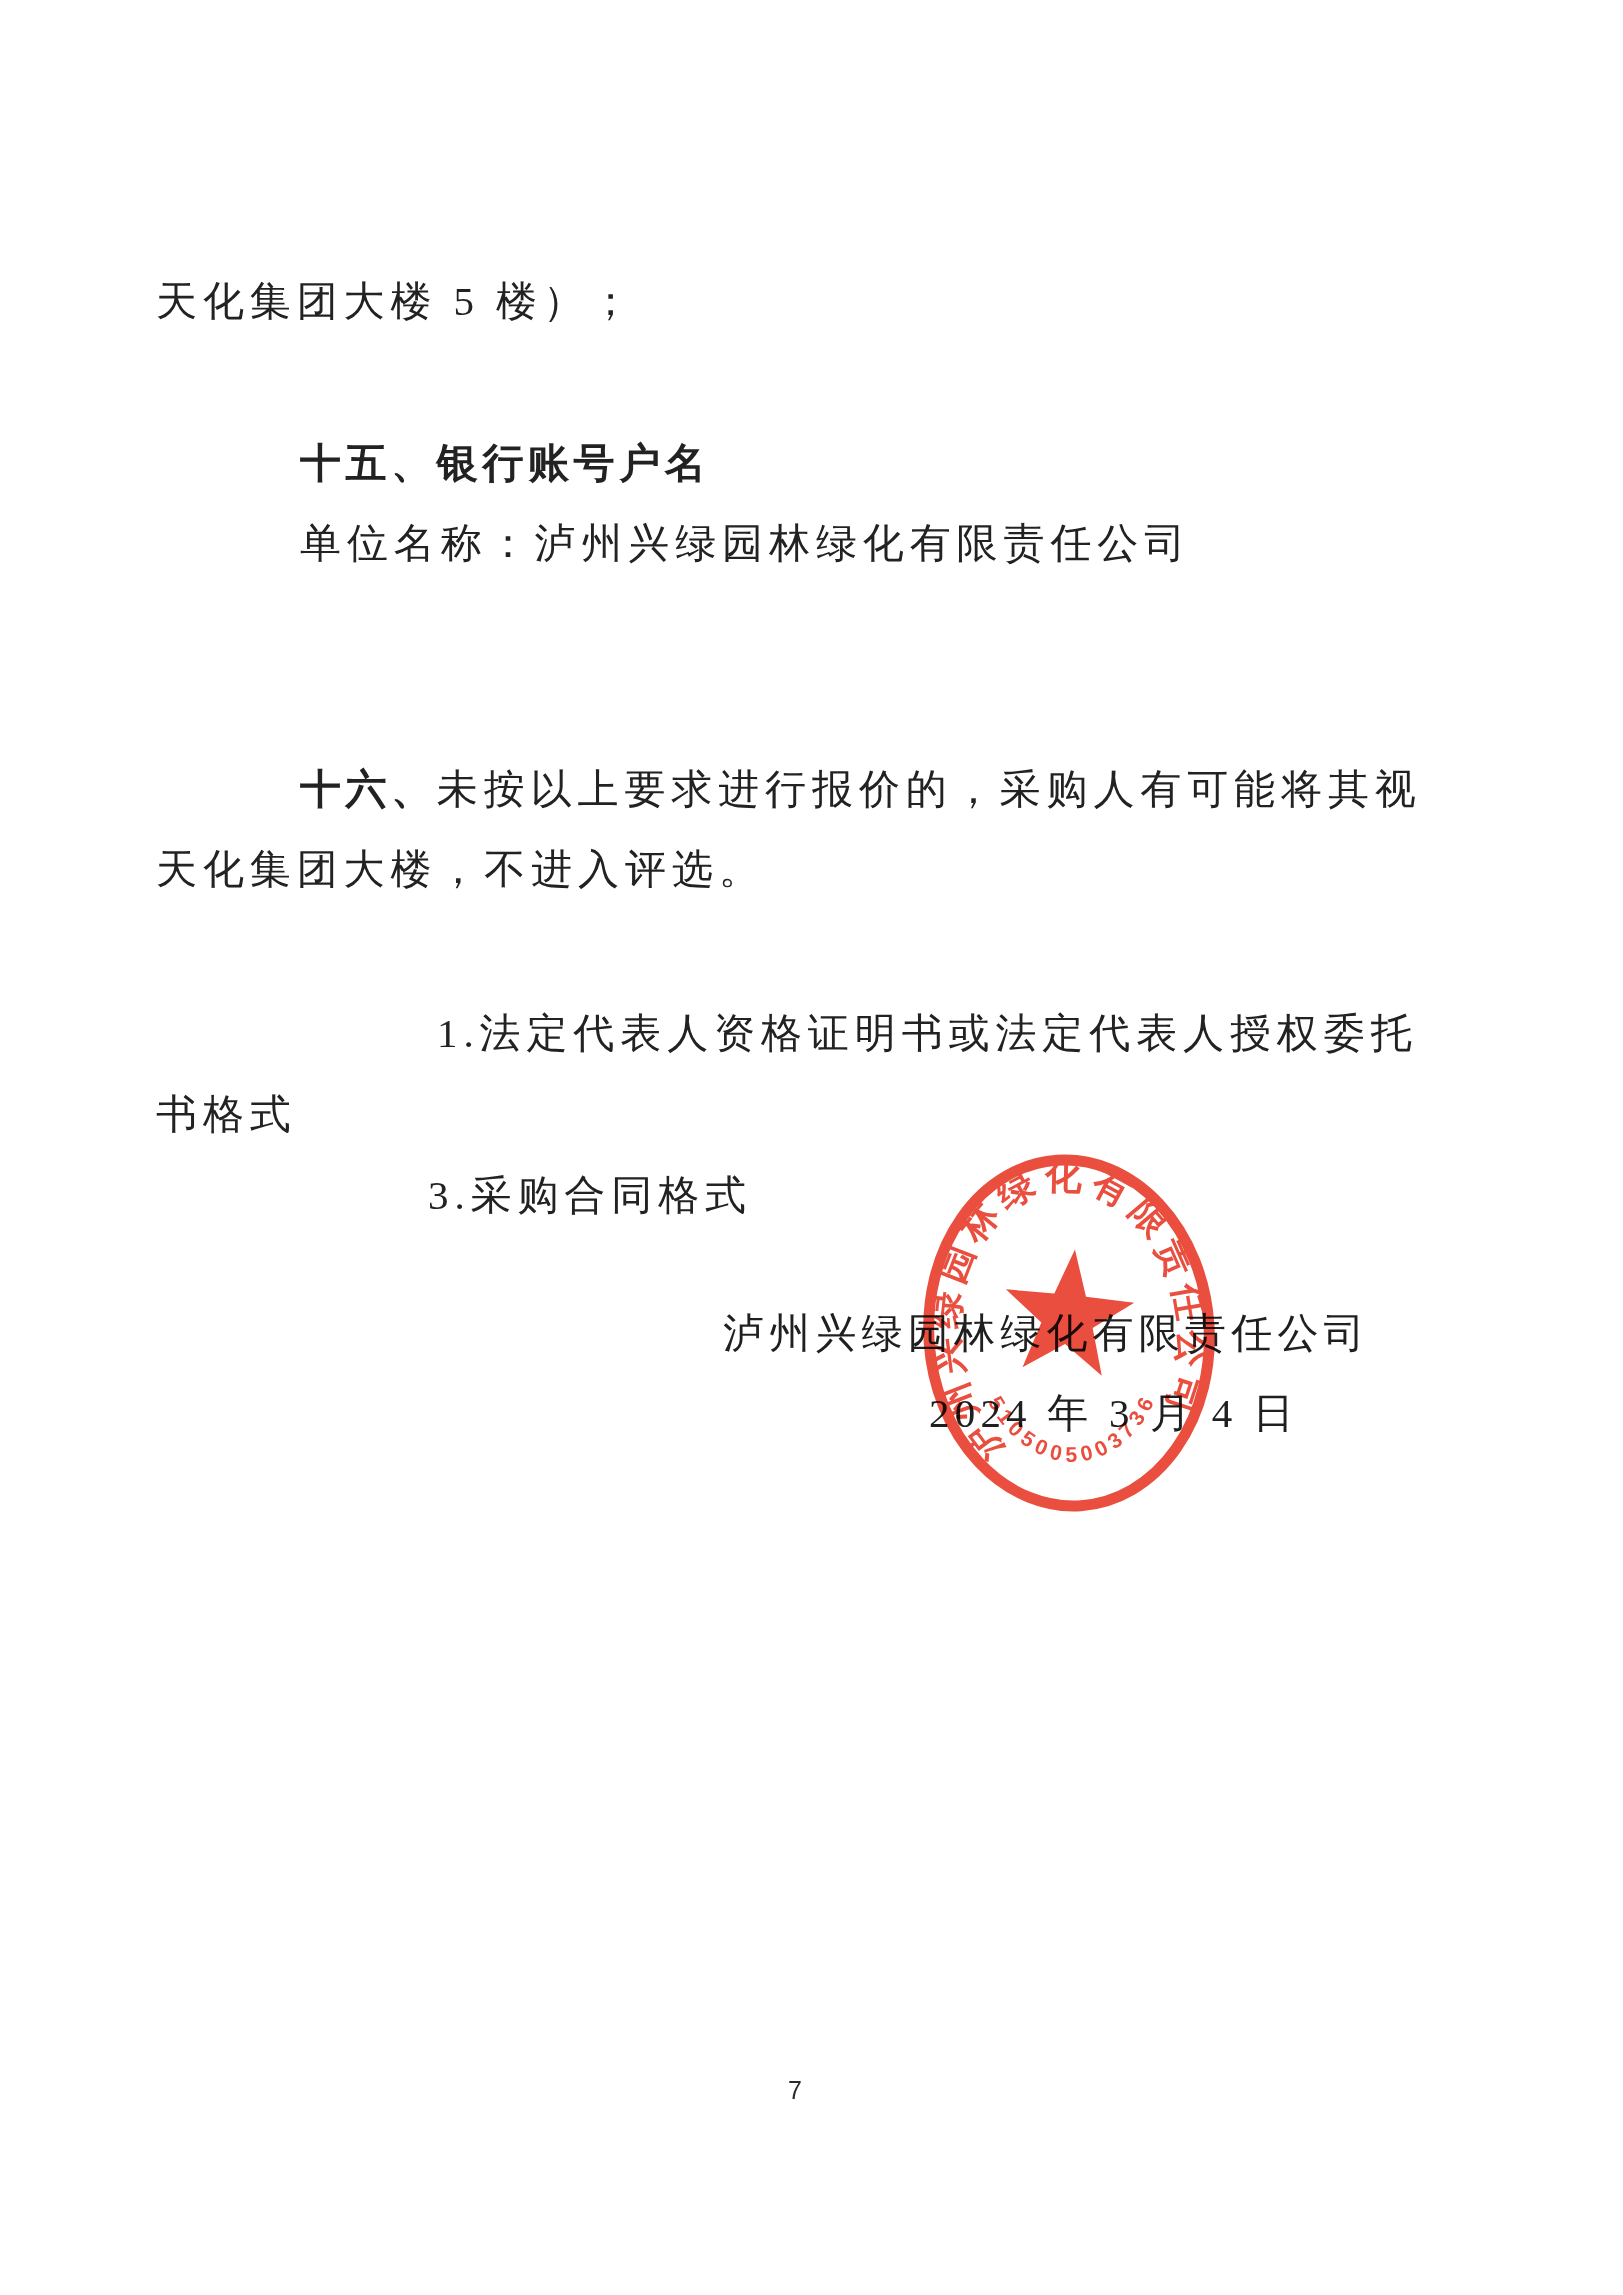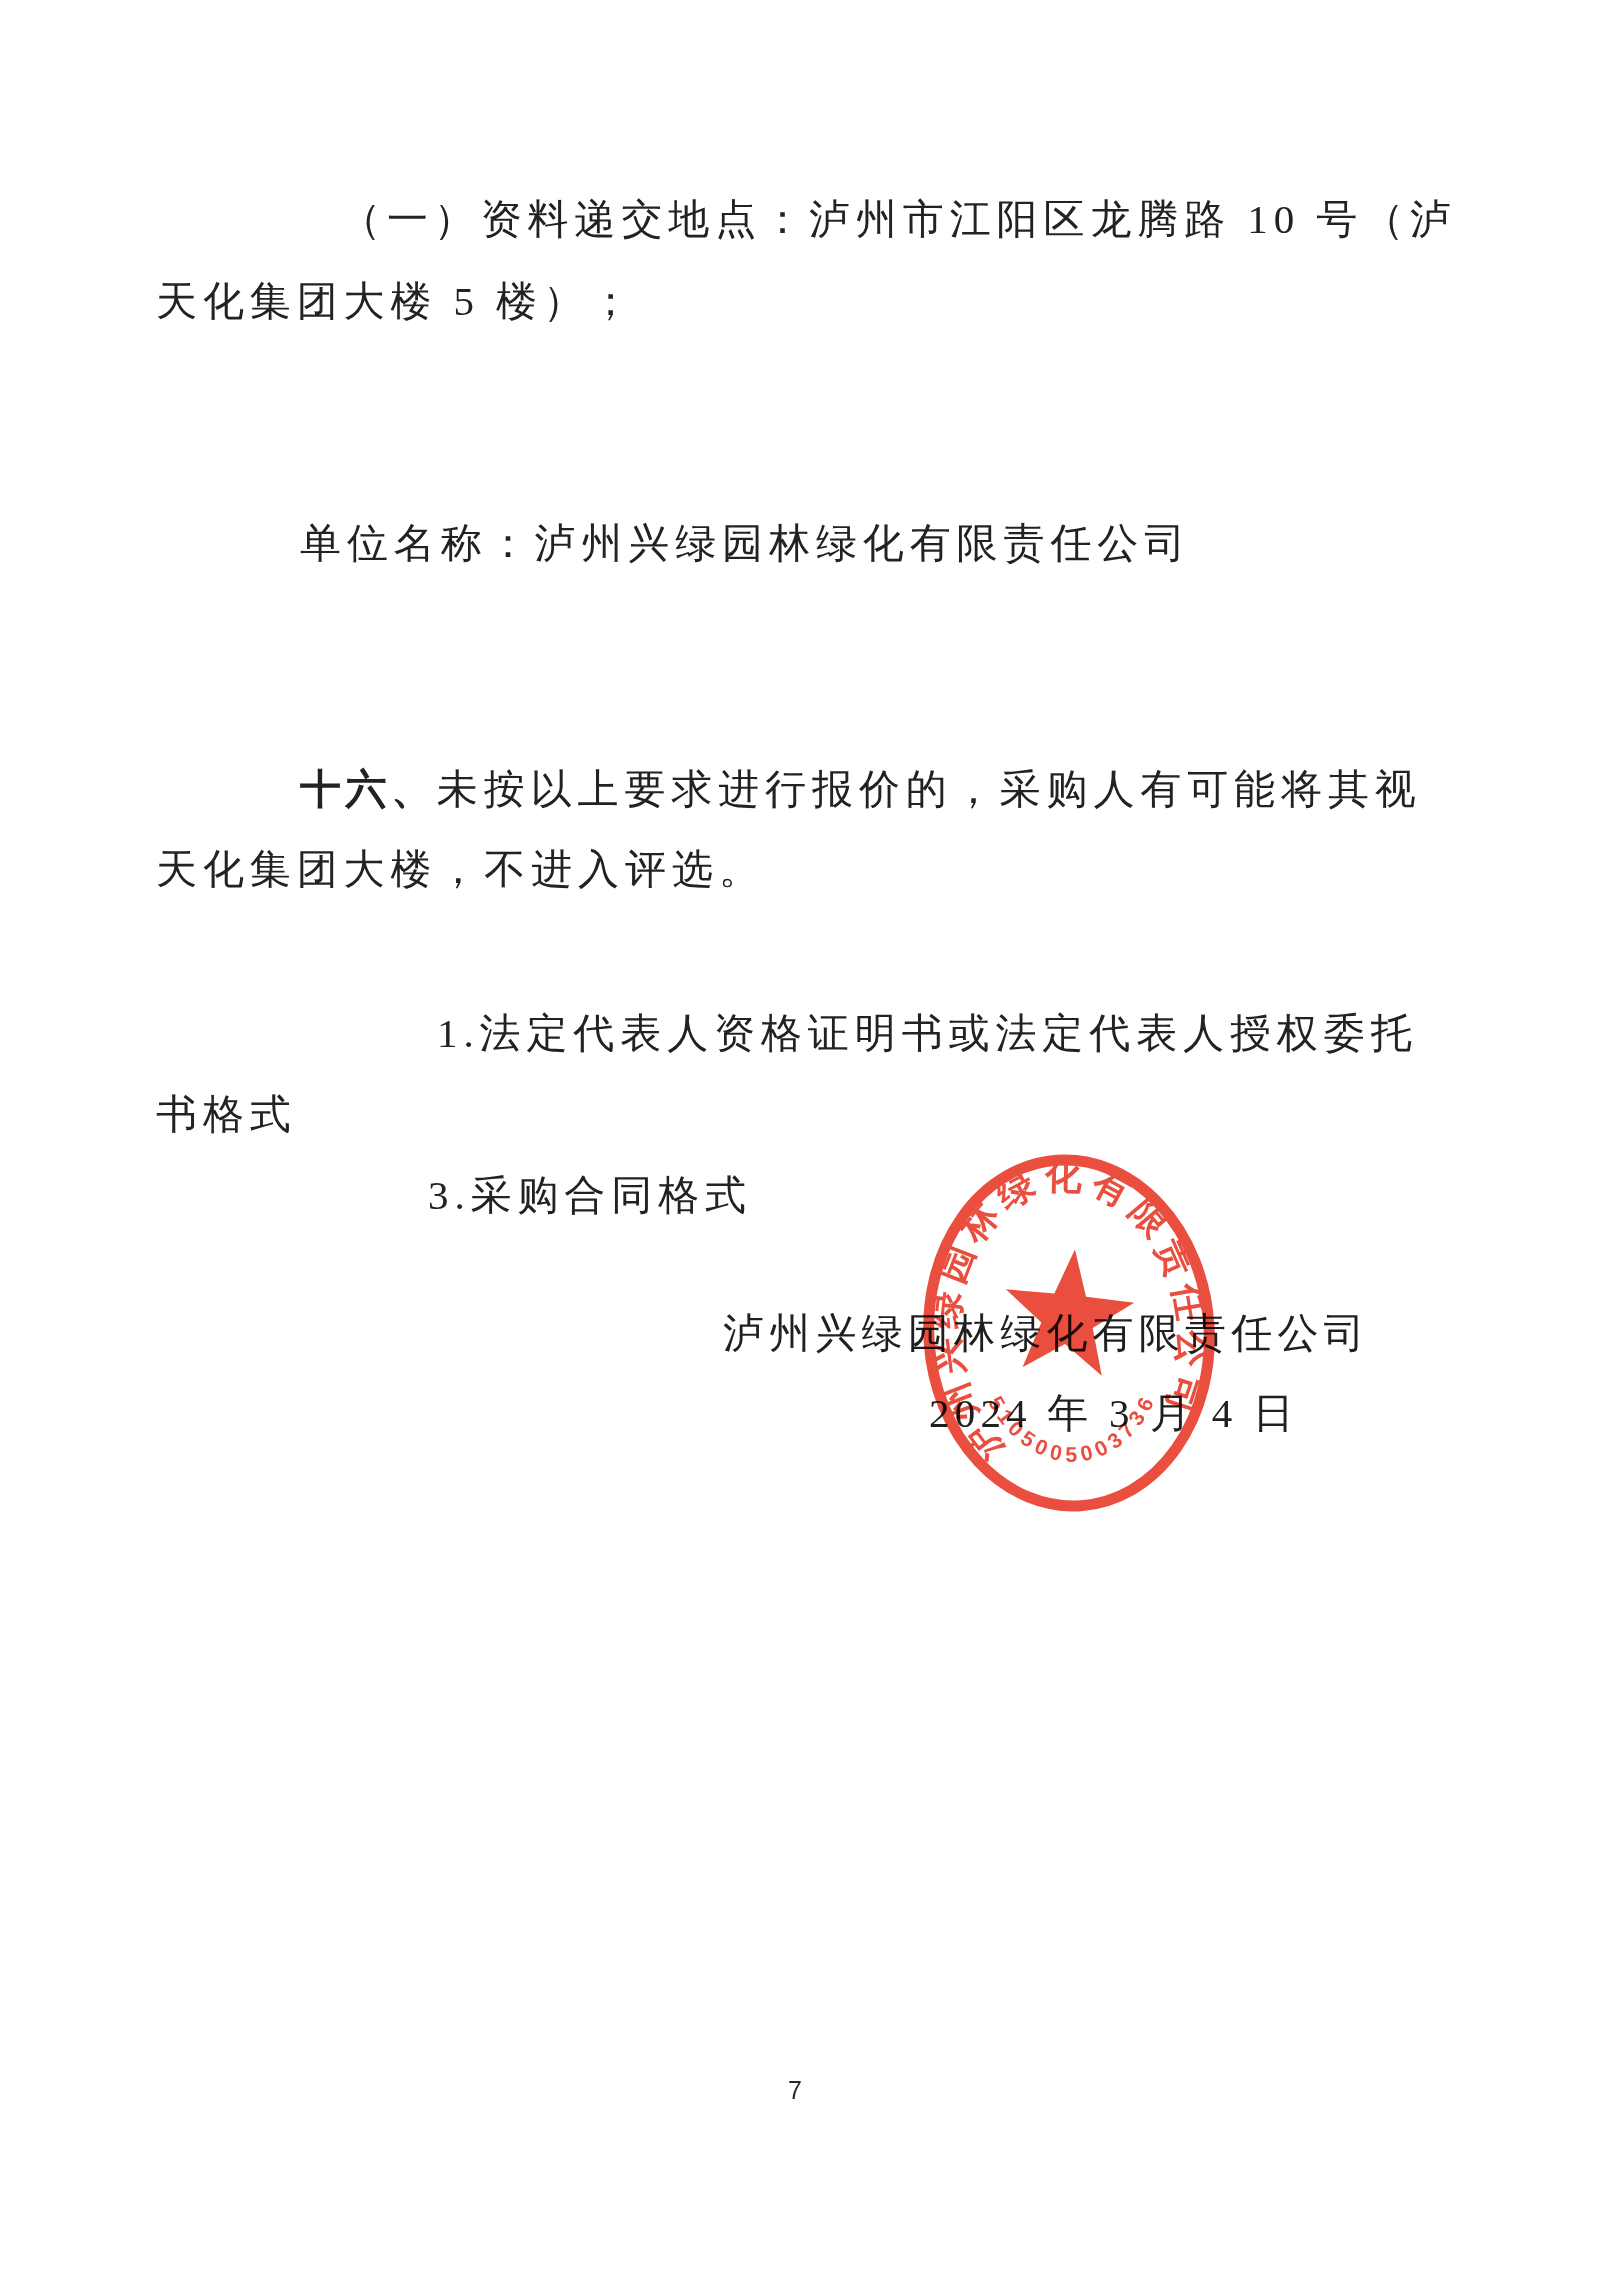--- a/index.html
+++ b/index.html
@@ -51,22 +51,22 @@
   .stamp svg{width:100%;height:100%;}
   .stamp .ring{stroke:var(--stamp-red);}
   .stamp .inktext{fill:var(--stamp-red);}
   .stamp .star{fill:var(--stamp-red);}
 </style>
 </head>
 <body style="background: rgb(255, 255, 255);">
 
 <div class="page">
 
-  <div class="line" style="left:340px;top:192px"><span class="b"></span><span>（一）资料递交地点：泸州市江阳区龙腾路 10 号（泸</span></div>
   <div class="line" style="left:156px;top:274px"><span class="b"></span><span>天化集团大楼 5 楼）；</span></div>
+  <div class="line" style="left:300px;top:436px"><span class="b">十五、银行账号户名</span><span></span></div>
   <div class="line" style="left:300px;top:516px"><span class="b"></span><span>单位名称：泸州兴绿园林绿化有限责任公司</span></div>
   <div class="line" style="left:300px;top:762px"><span class="b">十六、</span><span>未按以上要求进行报价的，采购人有可能将其视</span></div>
   <div class="line" style="left:156px;top:842px"><span class="b"></span><span>天化集团大楼，不进入评选。</span></div>
   <div class="line" style="left:437px;top:1006px"><span class="b"></span><span>1.法定代表人资格证明书或法定代表人授权委托</span></div>
   <div class="line" style="left:156px;top:1087px"><span class="b"></span><span>书格式</span></div>
   <div class="line" style="left:428px;top:1168px"><span class="b"></span><span>3.采购合同格式</span></div>
 
   <div class="sig" style="left:723px;top:1306px">泸州兴绿园林绿化有限责任公司</div>
   <div class="sig" style="left:929px;top:1386px">2024 年 3 月 4 日</div>
 

